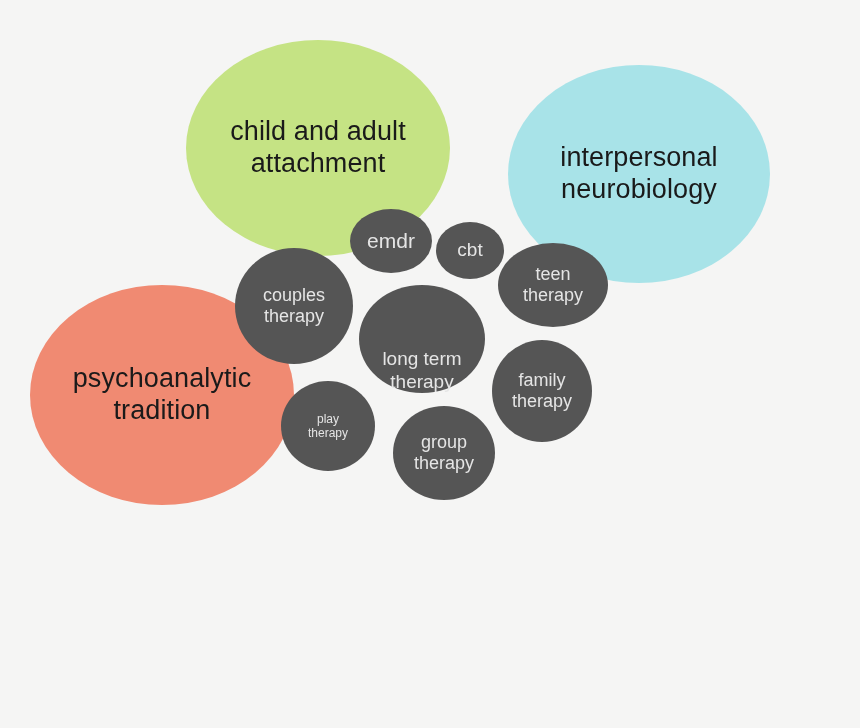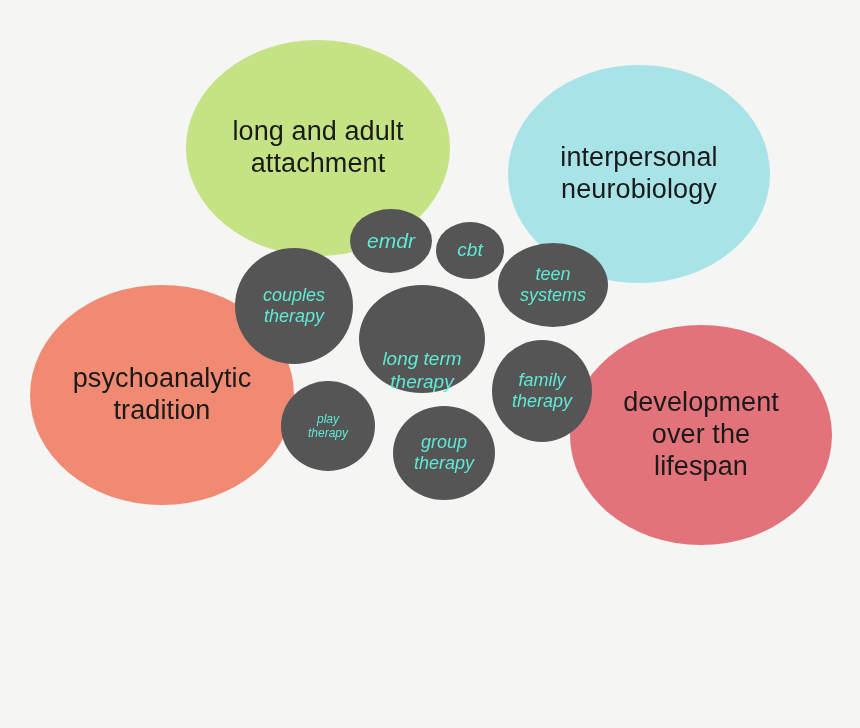--- a/index.html
+++ b/index.html
@@ -29,25 +29,24 @@
     box-sizing: border-box;
     line-height: 1.18;
   }
   .bubble-domain {
     color: #1a1a1a;
     font-weight: 400;
     letter-spacing: 0.1px;
     z-index: 1;
   }
   .bubble-modality {
-    color: #5eead4;
+    color: #e5e5e5;
     font-weight: 400;
     background: #555555;
     z-index: 2;
-    font-style: italic;
   }
   .bubble-label {
     display: block;
     width: 100%;
     padding: 0 6px;
     box-sizing: border-box;
     white-space: pre-line;
   }
 
   
@@ -111,57 +110,52 @@
     left: 393px; top: 406px; width: 102px; height: 94px;
     font-size: 18px;
   }
 </style>
 </head>
 <body>
 
 <div id="canvas">
 
   <div class="bubble bubble-domain" id="bubble-child-adult-attachment">
-    <span class="bubble-label">long and adult
+    <span class="bubble-label">child and adult
 attachment</span>
   </div>
 
   <div class="bubble bubble-domain" id="bubble-interpersonal-neurobiology">
     <span class="bubble-label">interpersonal
 neurobiology</span>
   </div>
 
   <div class="bubble bubble-domain" id="bubble-psychoanalytic-tradition">
     <span class="bubble-label">psychoanalytic
 tradition</span>
   </div>
 
-  <div class="bubble bubble-domain" id="bubble-development-over-lifespan">
-    <span class="bubble-label">development
-over the
-lifespan</span>
-  </div>
 
 
   <div class="bubble bubble-modality" id="bubble-couples-therapy">
     <span class="bubble-label">couples
 therapy</span>
   </div>
 
   <div class="bubble bubble-modality" id="bubble-emdr">
     <span class="bubble-label">emdr</span>
   </div>
 
   <div class="bubble bubble-modality" id="bubble-cbt">
     <span class="bubble-label">cbt</span>
   </div>
 
   <div class="bubble bubble-modality" id="bubble-teen-therapy">
     <span class="bubble-label">teen
-systems</span>
+therapy</span>
   </div>
 
   <div class="bubble bubble-modality" id="bubble-family-therapy">
     <span class="bubble-label">family
 therapy</span>
   </div>
 
   <div class="bubble bubble-modality" id="bubble-long-term-therapy">
     <span class="bubble-label">long term
 therapy</span>

